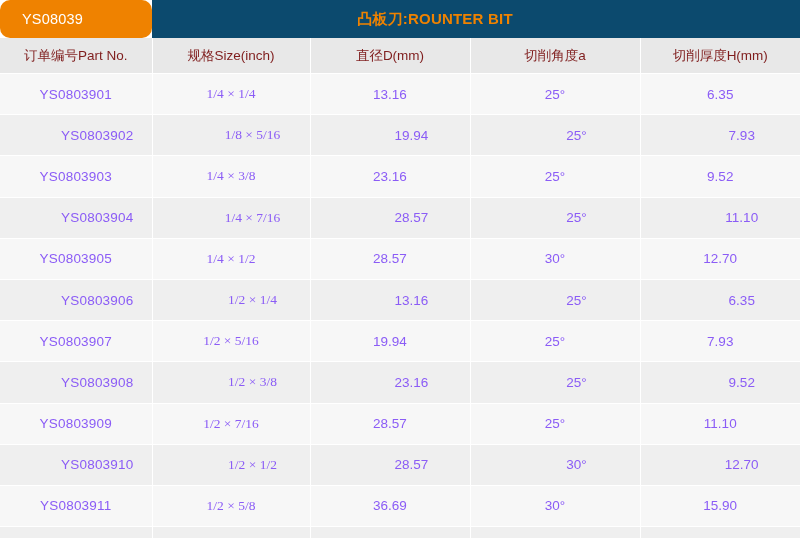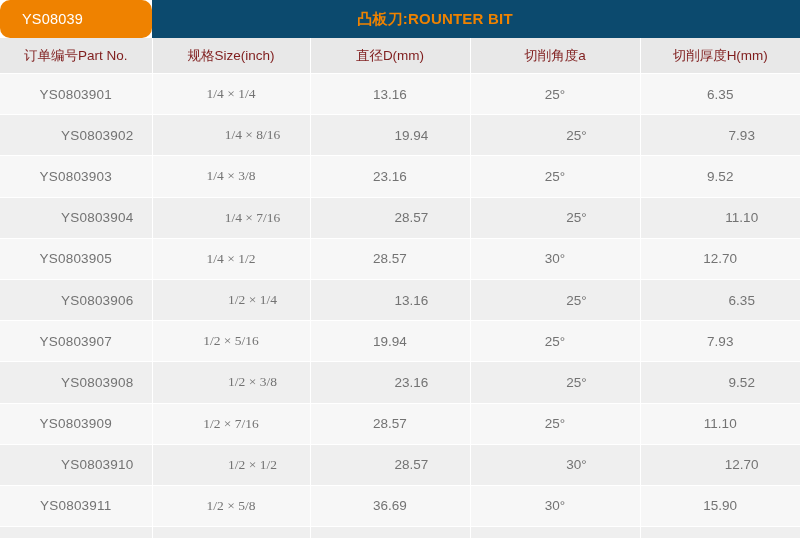--- a/index.html
+++ b/index.html
@@ -74,21 +74,21 @@
     border-right: 1px solid #ffffff;
     border-bottom: 1px solid #ffffff;
     white-space: nowrap;
   }
   table.spec th:last-child { border-right: none; }
 
   table.spec td {
     height: 38.2px;
     font-size: 13.5px;
     text-align: center;
-    color: #737373;
+    color: #8b5cf6;
     border-right: 1px solid #ffffff;
     border-bottom: 1px solid #ffffff;
     white-space: nowrap;
   }
   table.spec td:last-child { border-right: none; }
 
   tr.odd td { background: #f7f7f7; }
   tr.even td { background: #efefef; padding-left: 44px; }
 
   td.part { letter-spacing: 0.2px; }
@@ -124,21 +124,21 @@
     <tbody>
       <tr class="odd">
         <td class="part">YS0803901</td>
         <td class="size">1/4 × 1/4</td>
         <td>13.16</td>
         <td>25°</td>
         <td>6.35</td>
       </tr>
       <tr class="even">
         <td class="part">YS0803902</td>
-        <td class="size">1/4 × 8/16</td>
+        <td class="size">1/8 × 5/16</td>
         <td>19.94</td>
         <td>25°</td>
         <td>7.93</td>
       </tr>
       <tr class="odd">
         <td class="part">YS0803903</td>
         <td class="size">1/4 × 3/8</td>
         <td>23.16</td>
         <td>25°</td>
         <td>9.52</td>

